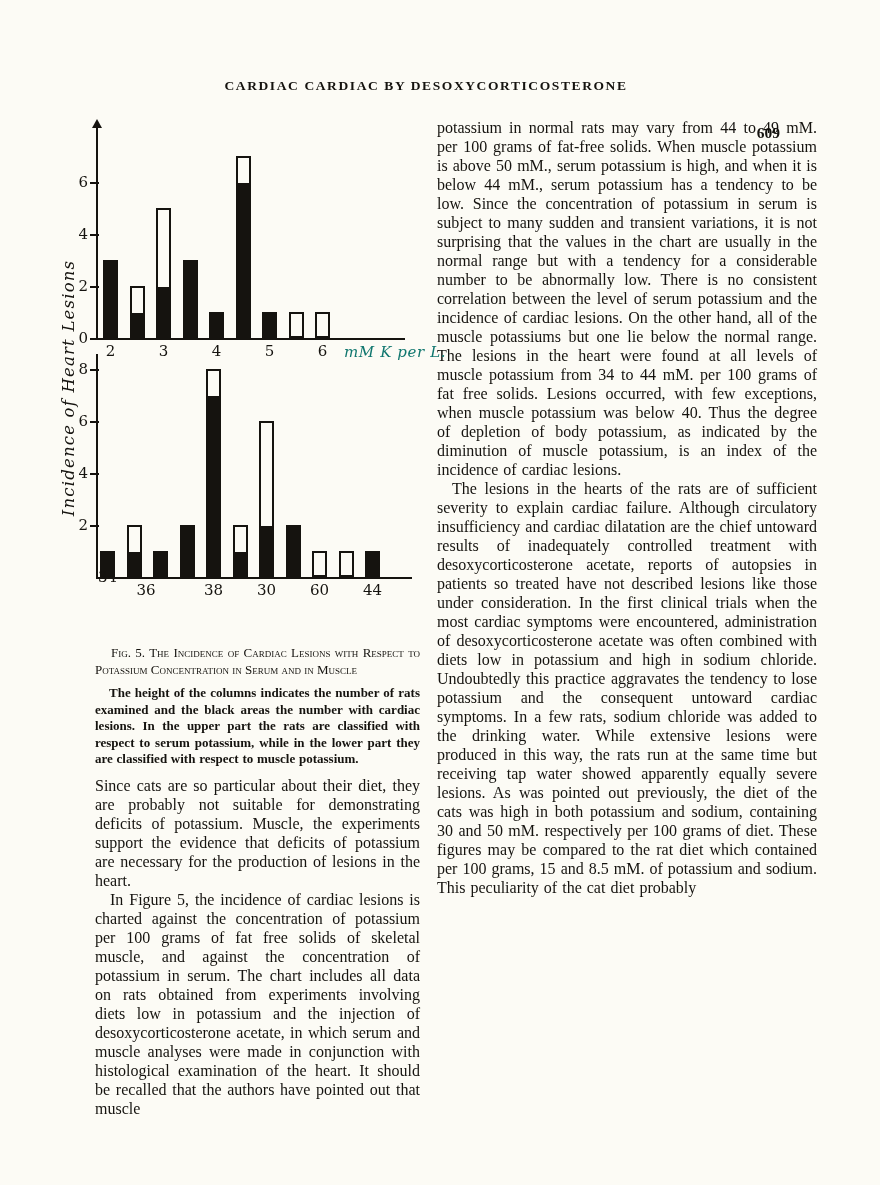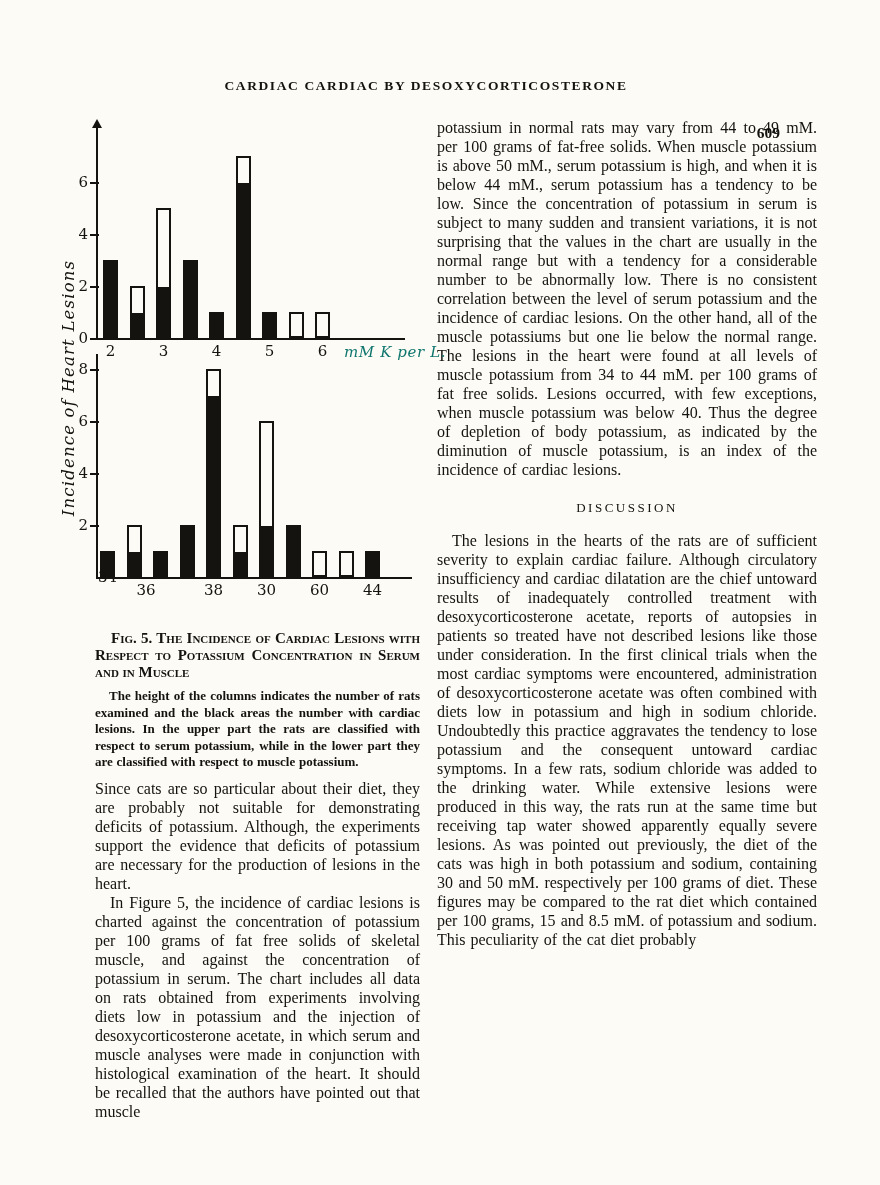--- a/index.html
+++ b/index.html
@@ -61,21 +61,21 @@
     font-size:15px; white-space:nowrap; letter-spacing:0.6px; color:#0f766e;
   }
   .ylabel {
     position:absolute; left:-131px; top:260px; width:280px; height:20px;
     transform:rotate(-90deg); text-align:center;
     font-family:"DejaVu Serif", serif; font-style:italic;
     font-size:16.5px; letter-spacing:1.2px; white-space:nowrap;
   }
 
   .fig-caption {
-    margin-top:6px; font-size:15px; font-weight:bold; line-height:17px;
+    margin-top:20px; font-size:13px; font-weight:normal; line-height:17px;
     font-variant:small-caps; text-align:justify; text-indent:16px;
   }
   .fig-note {
     margin-top:7px; margin-bottom:8px; font-size:13px; font-weight:bold;
     line-height:16.5px; text-align:justify; text-indent:14px; word-spacing:0.5px;
   }
 </style>
 </head>
 <body>
 
@@ -180,25 +180,24 @@
               <div class="tick-label x" style="left: 131.5px; top: 463px; width: 44px;">38</div>
               <div class="tick-label x" style="left: 184.5px; top: 463px; width: 44px;">30</div>
               <div class="tick-label x" style="left: 237.5px; top: 463px; width: 44px;">60</div>
               <div class="tick-label x" style="left: 290.5px; top: 463px; width: 44px;">44</div>
             </div>
         </div>
         <figcaption class="fig-caption">Fig. 5. The Incidence of Cardiac Lesions with Respect to Potassium Concentration in Serum and in Muscle</figcaption>
         <div class="fig-note">The height of the columns indicates the number of rats examined and the black areas the number with cardiac lesions. In the upper part the rats are classified with respect to serum potassium, while in the lower part they are classified with respect to muscle potassium.</div>
       </figure>
 
-      <p class="body-para no-indent">Since cats are so particular about their diet, they are probably not suitable for demonstrating deficits of potassium. Although, the experiments support the evidence that deficits of potassium are necessary for the production of lesions in the heart.</p>
+      <p class="body-para no-indent">Since cats are so particular about their diet, they are probably not suitable for demonstrating deficits of potassium. Muscle, the experiments support the evidence that deficits of potassium are necessary for the production of lesions in the heart.</p>
       <p class="body-para">In Figure 5, the incidence of cardiac lesions is charted against the concentration of potassium per 100 grams of fat free solids of skeletal muscle, and against the concentration of potassium in serum. The chart includes all data on rats obtained from experiments involving diets low in potassium and the injection of desoxycorticosterone acetate, in which serum and muscle analyses were made in conjunction with histological examination of the heart. It should be recalled that the authors have pointed out that muscle</p>
 
     </div>
 
     <div class="col col-right">
       <p class="body-para no-indent">potassium in normal rats may vary from 44 to 49 mM. per 100 grams of fat-free solids. When muscle potassium is above 50 mM., serum potassium is high, and when it is below 44 mM., serum potassium has a tendency to be low. Since the concentration of potassium in serum is subject to many sudden and transient variations, it is not surprising that the values in the chart are usually in the normal range but with a tendency for a considerable number to be abnormally low. There is no consistent correlation between the level of serum potassium and the incidence of cardiac lesions. On the other hand, all of the muscle potassiums but one lie below the normal range. The lesions in the heart were found at all levels of muscle potassium from 34 to 44 mM. per 100 grams of fat free solids. Lesions occurred, with few exceptions, when muscle potassium was below 40. Thus the degree of depletion of body potassium, as indicated by the diminution of muscle potassium, is an index of the incidence of cardiac lesions.</p>
-      <h3 class="section-heading">DISCUSSION</h3>
       <p class="body-para">The lesions in the hearts of the rats are of sufficient severity to explain cardiac failure. Although circulatory insufficiency and cardiac dilatation are the chief untoward results of inadequately controlled treatment with desoxycorticosterone acetate, reports of autopsies in patients so treated have not described lesions like those under consideration. In the first clinical trials when the most cardiac symptoms were encountered, administration of desoxycorticosterone acetate was often combined with diets low in potassium and high in sodium chloride. Undoubtedly this practice aggravates the tendency to lose potassium and the consequent untoward cardiac symptoms. In a few rats, sodium chloride was added to the drinking water. While extensive lesions were produced in this way, the rats run at the same time but receiving tap water showed apparently equally severe lesions. As was pointed out previously, the diet of the cats was high in both potassium and sodium, containing 30 and 50 mM. respectively per 100 grams of diet. These figures may be compared to the rat diet which contained per 100 grams, 15 and 8.5 mM. of potassium and sodium. This peculiarity of the cat diet probably</p>
     </div>
 
   </div>
 </div>
 
 </body></html>

